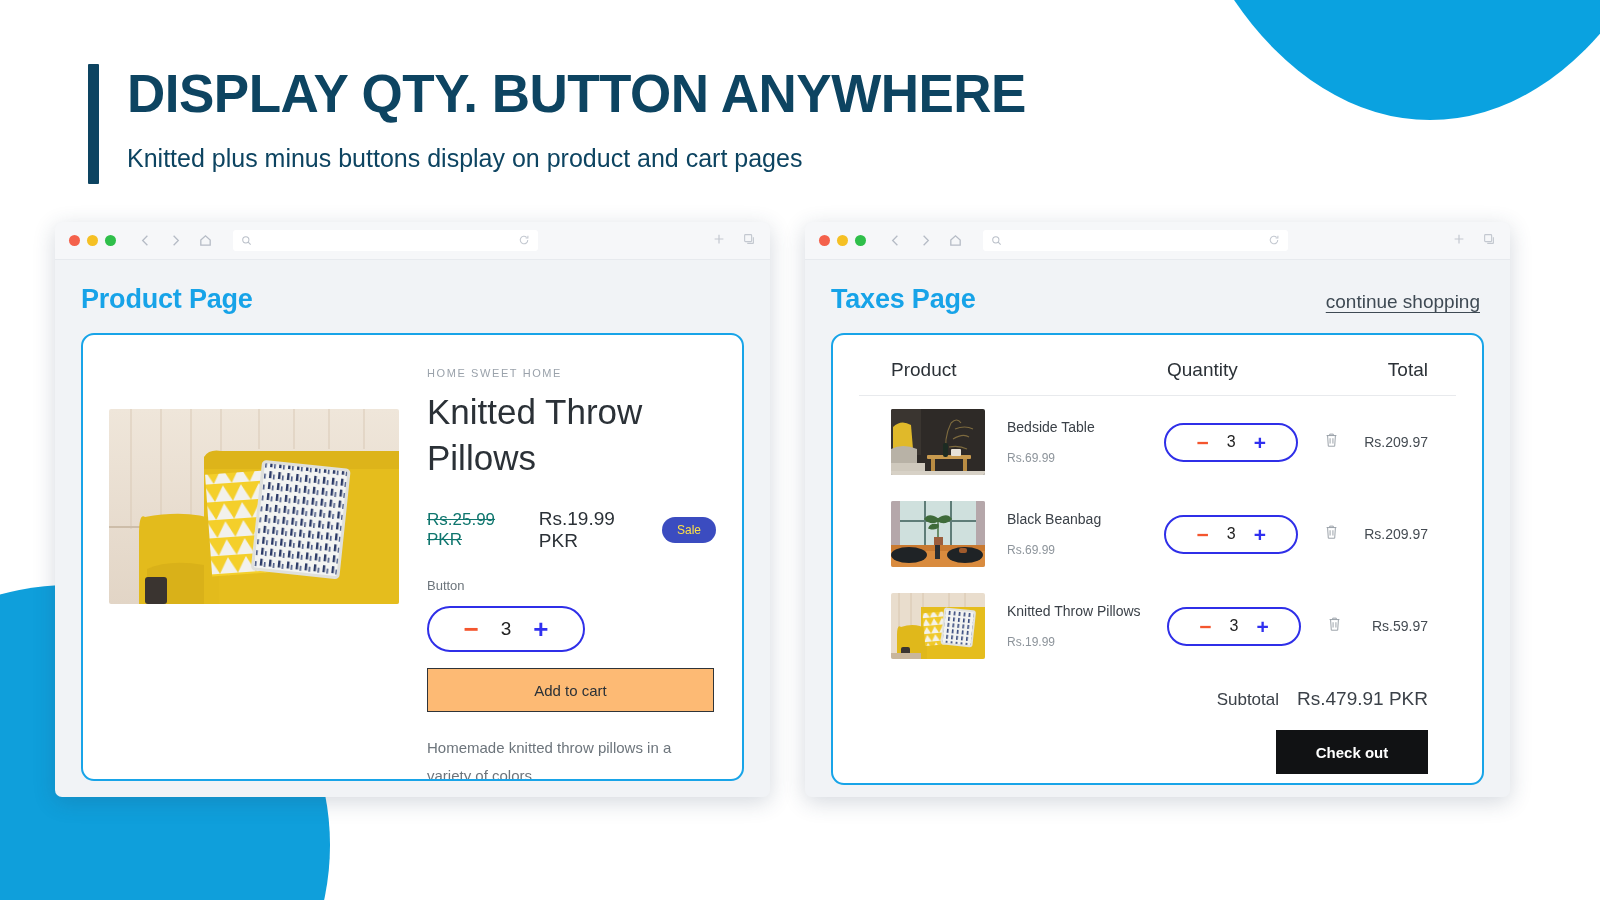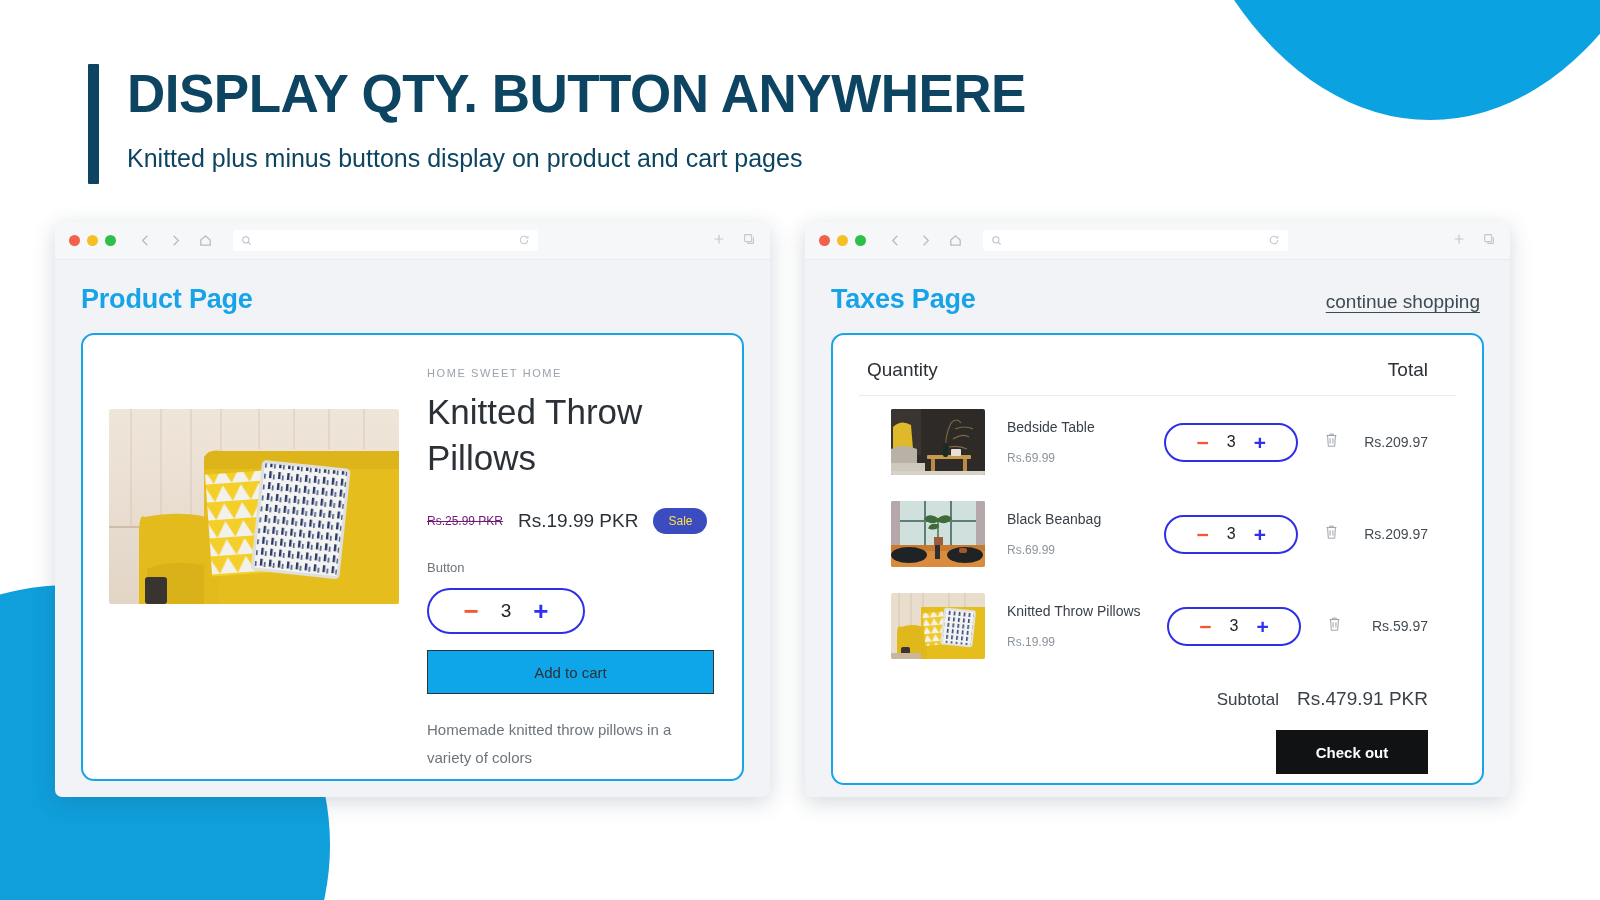--- a/index.html
+++ b/index.html
@@ -90,42 +90,42 @@
   }
   .prod-info { padding-left: 28px; padding-top: 2px; }
   .vendor {
     font-size: 11px; letter-spacing: 1.6px; color: #9aa2ab; font-weight: 500;
   }
   .ptitle {
     font-size: 35px; color: #2b3137; font-weight: 400; line-height: 1.32;
     margin-top: 10px; max-width: 300px;
   }
   .price-row { display: flex; align-items: center; gap: 15px; margin-top: 27px; }
-  .old-price { font-size: 12px; color: #701a75; text-decoration: line-through; }
+  .old-price { font-size: 17px; color: #0f766e; text-decoration: line-through; }
   .new-price { font-size: 19px; color: #2b3137; }
   .sale-badge {
     background: #3b4cc0; color: #fde047; font-size: 12px; border-radius: 14px;
     padding: 6px 15px; font-weight: 500;
   }
   .btn-label { font-size: 13px; color: #6d757c; margin-top: 26px; }
 
   .qty {
     border: 2px solid #2f2fe8; border-radius: 26px;
     display: inline-flex; align-items: center; justify-content: center;
     background: #fff;
   }
   .qty.big { width: 158px; height: 46px; margin-top: 13px; gap: 22px; }
   .qty .minus { color: #f4562e; font-weight: bold; line-height: 1; }
   .qty .plus  { color: #3030f0; font-weight: bold; line-height: 1; }
   .qty .val   { color: #222; }
   .qty.big .minus { font-size: 26px; } .qty.big .plus { font-size: 26px; }
   .qty.big .val { font-size: 19px; }
 
   .addcart {
-    width: 287px; height: 44px; border: 1px solid #2f3439; background: #0ea5e9;
+    width: 287px; height: 44px; border: 1px solid #2f3439; background: #fdba74;
     display: flex; align-items: center; justify-content: center;
     font-size: 15px; color: #2b3137; margin-top: 16px;
   }
   .desc { font-size: 15px; color: #6d757c; line-height: 1.85; margin-top: 22px; max-width: 340px; }
 
   
   .ctable { width: 100%; }
   .chead { display: flex; font-size: 19px; color: #2b3137; padding: 4px 0 14px 0; border-bottom: 1px solid #e8eaed; }
   .c-prod { width: 300px; padding-left: 32px; }
   .c-qty  { width: 210px; text-align: left; padding-left: 8px;}
@@ -345,20 +345,21 @@
     <div class="page-body">
       <div class="cart-head-row">
         <div class="page-label">Taxes Page</div>
         <a class="continue-link">continue shopping</a>
       </div>
 
       <div class="card card-right">
         <div class="ctable">
 
           <div class="chead">
+            <div class="c-prod">Product</div>
             <div class="c-qty">Quantity</div>
             <div class="c-tot">Total</div>
           </div>
 
           <div class="crow">
             <div class="c-prod">
               <div class="thumb">
                 <svg width="94" height="66" viewBox="0 0 94 66" preserveAspectRatio="none">
                   <rect width="94" height="66" fill="#2e2a27"></rect>
                   <rect x="0" y="0" width="30" height="46" fill="#3a3530"></rect>

